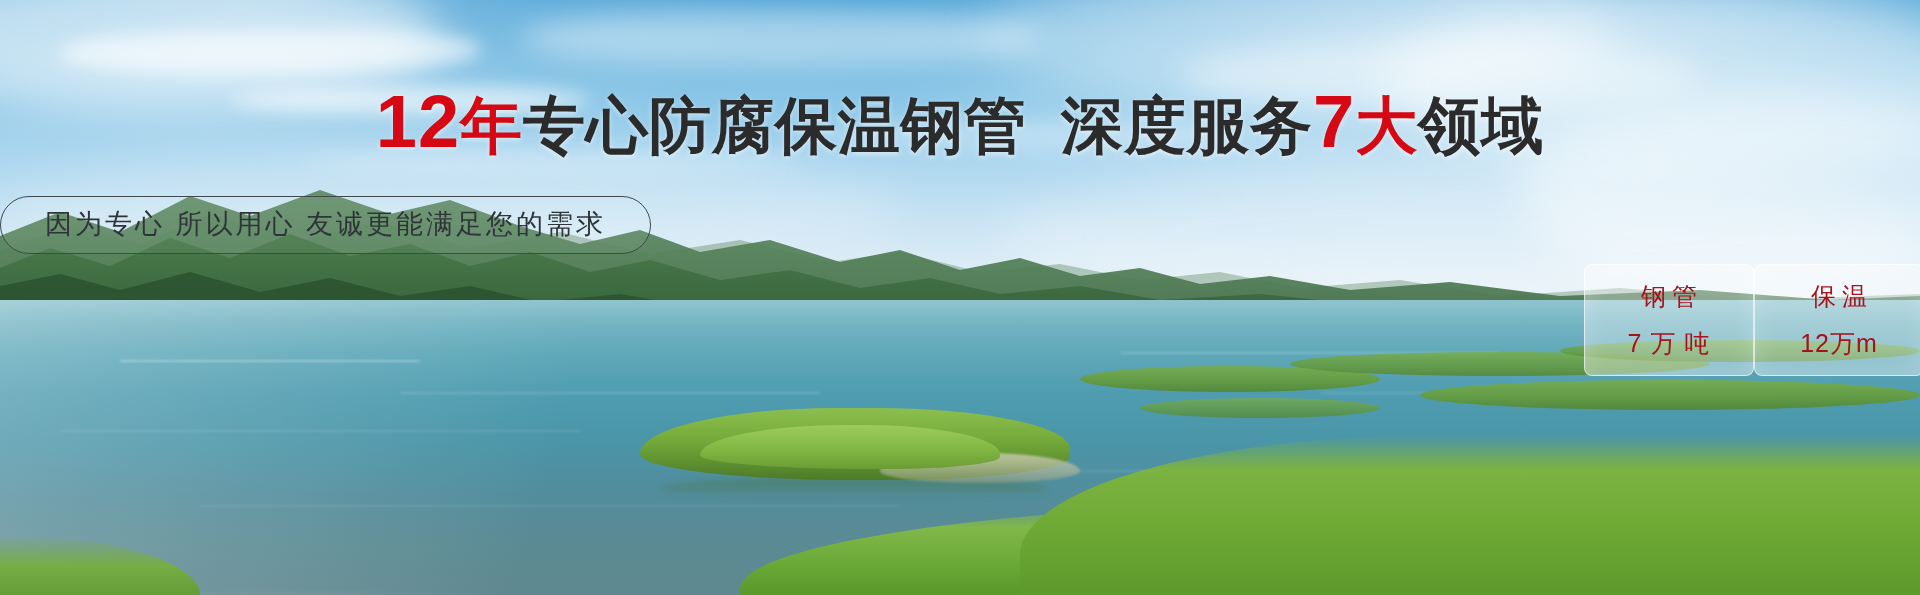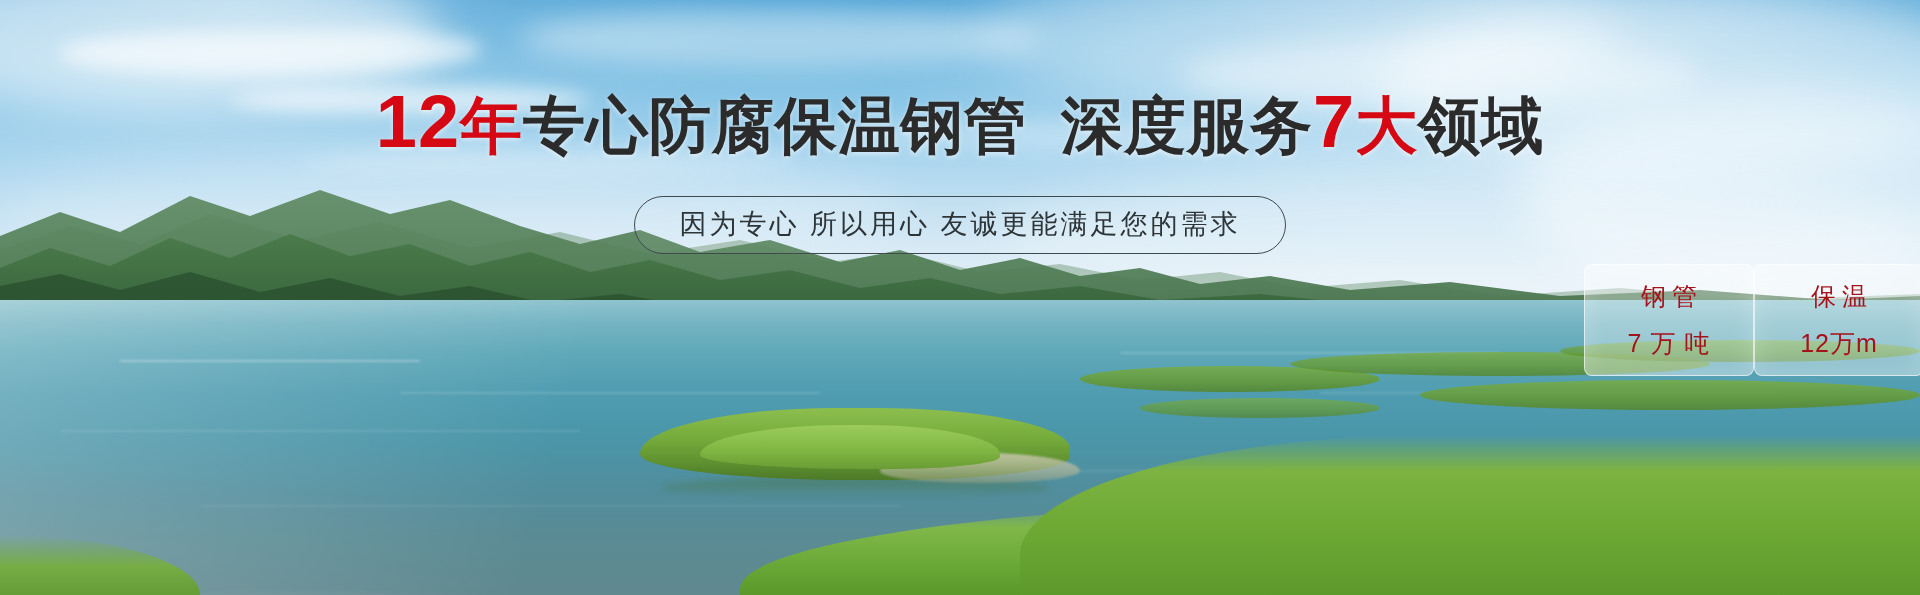--- a/index.html
+++ b/index.html
@@ -203,21 +203,20 @@
   }
   .headline .gap {
     display: inline-block;
     width: 34px;
   }
 
   .subtitle-wrap {
     position: absolute;
     top: 196px;
     width: 1920px;
-    text-align: center;
   }
   .subtitle {
     display: inline-block;
     padding: 9px 44px 11px 44px;
     border: 1px solid #3f4a4e;
     border-radius: 32px;
     font-size: 27px;
     color: #2e3538;
     letter-spacing: 3px;
     background: rgba(255,255,255,0.06);

